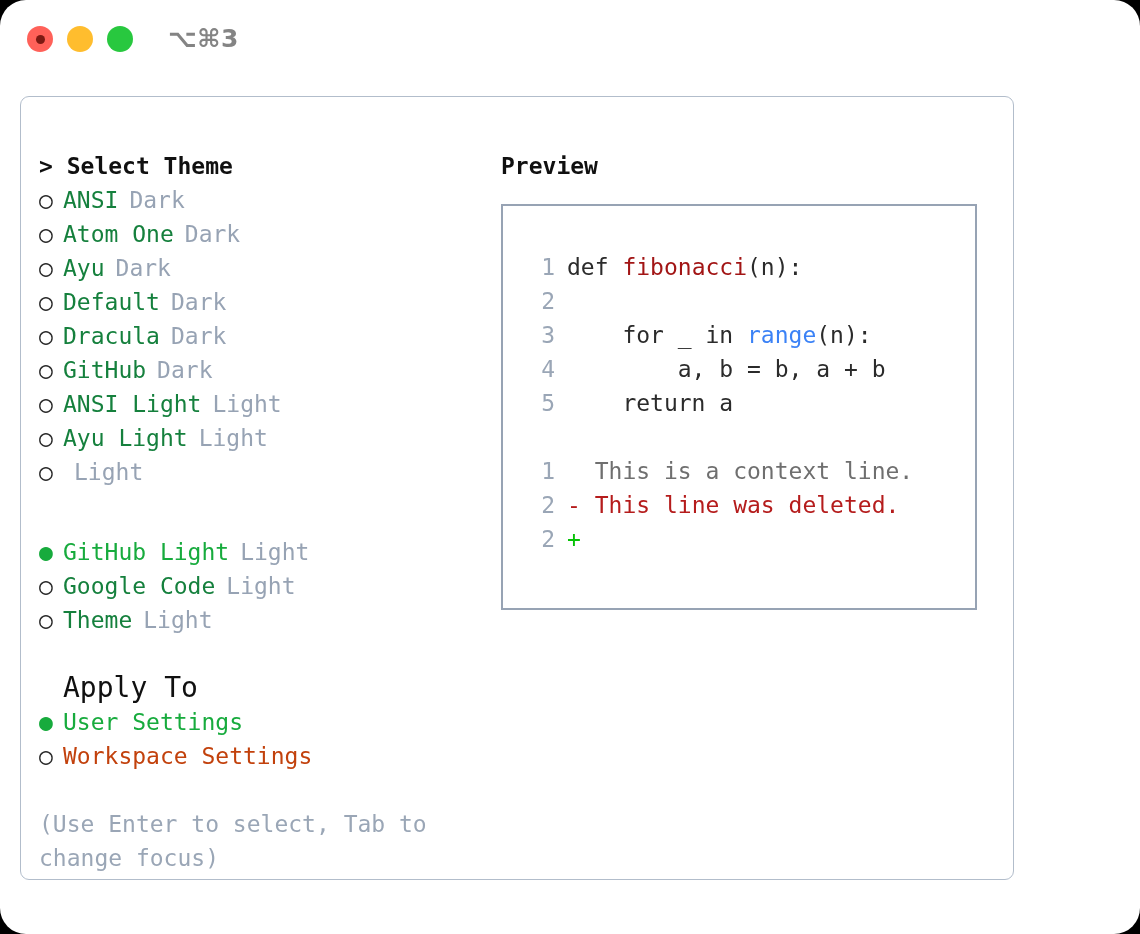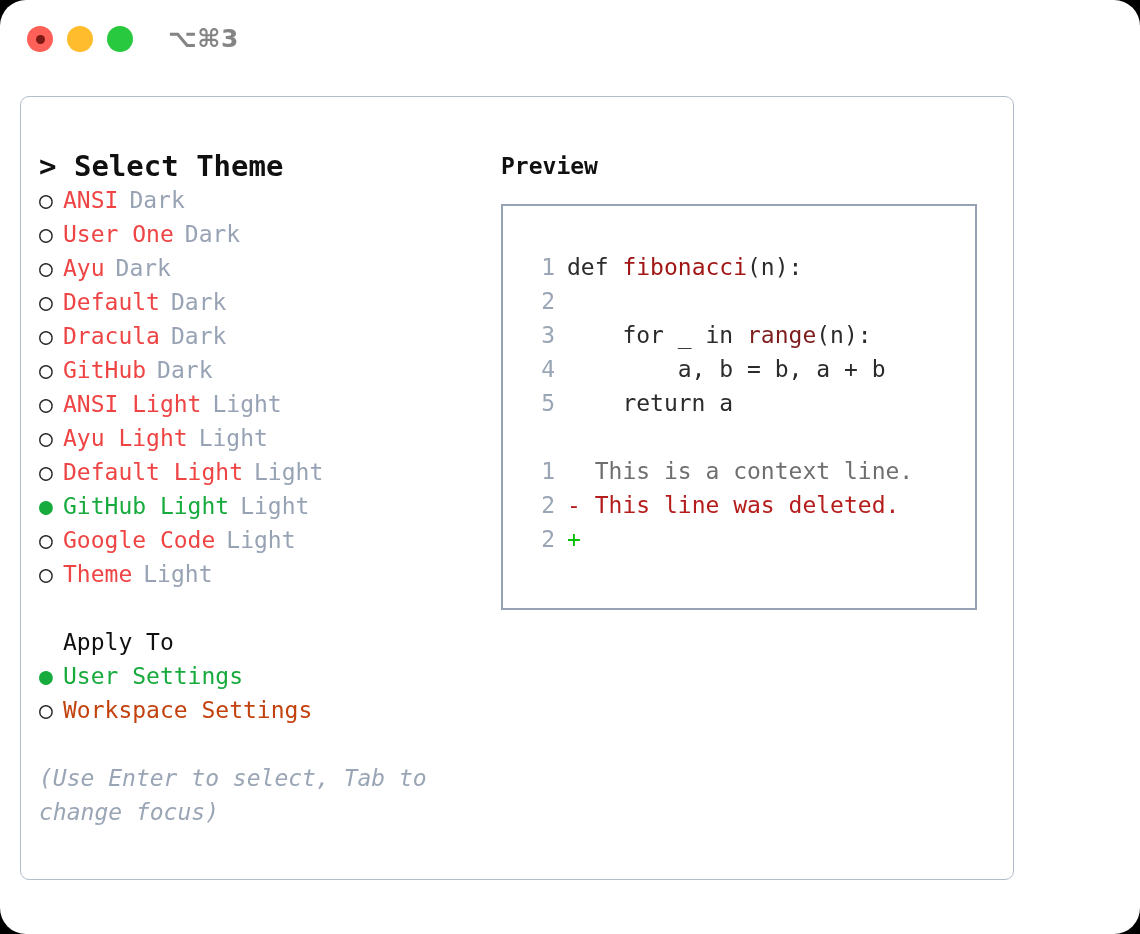--- a/index.html
+++ b/index.html
@@ -98,21 +98,21 @@
 
   .col-right {
     position: absolute;
     left: 480px;
     top: 52px;
     width: 496px;
   }
 
   .section-title {
     font-family: "DejaVu Sans Mono", monospace;
-    font-size: 29px;
+    font-size: 23px;
     line-height: 34px;
     font-weight: 700;
     color: #101010;
     white-space: pre;
   }
 
   
   .theme-list { margin-top: 0; }
 
   .theme-row {
@@ -125,34 +125,34 @@
   }
 
   .bullet {
     width: 24px;
     flex: 0 0 24px;
     color: #2b2b2b;
     text-align: left;
   }
   .bullet.on { color: #17ab3d; }
 
-  .theme-name { color: #ef4444; }
-  .theme-row.selected .theme-name { color: #17ab3d; }
+  .theme-name { color: #15803d; }
+  .theme-row.selected .theme-name { color: #17ab3d; margin-top: 46px; }
 
   .theme-tag {
     color: #97a3b4;
     margin-left: 11px;
   }
 
   
   .apply-block { margin-top: 34px; }
 
   .apply-heading {
     font-family: "DejaVu Sans Mono", monospace;
-    font-size: 23px;
+    font-size: 28px;
     line-height: 34px;
     color: #101010;
     white-space: pre;
     padding-left: 24px;
   }
 
   .apply-row {
     display: flex;
     align-items: baseline;
     font-family: "DejaVu Sans Mono", monospace;
@@ -165,21 +165,20 @@
 
   
   .hint {
     margin-top: 34px;
     font-family: "DejaVu Sans Mono", monospace;
     font-size: 23px;
     line-height: 34px;
     color: #9aa6b6;
     width: 410px;
     white-space: normal;
-    font-style: italic;
   }
 
   
   .preview-title {
     font-family: "DejaVu Sans Mono", monospace;
     font-size: 23px;
     line-height: 34px;
     font-weight: 700;
     color: #101010;
     white-space: pre;
@@ -209,21 +208,21 @@
     text-align: right;
     color: #9aa6b6;
     margin-right: 12px;
   }
 
   .code-gap { height: 34px; }
 
   .tok-plain  { color: #2b2b2b; }
   .tok-func   { color: #a21515; text-align: right; }
   .tok-num    { color: #127c7c; }
-  .tok-builtin{ color: #7f1d1d; }
+  .tok-builtin{ color: #3b82f6; }
 
   .diff-context { color: #6f6f6f; }
   .diff-del     { color: #b51c1c; }
   .diff-add     { color: #06c206; }
 </style>
 </head>
 <body>
 
 <div class="window">
 
@@ -238,28 +237,28 @@
 
   <div class="panel">
     <div class="cols">
 
       <div class="col-left">
 
         <div class="section-title">&gt; Select Theme</div>
 
         <div class="theme-list" id="theme-list">
             <div class="theme-row"><span class="bullet">○</span><span class="theme-name">ANSI</span><span class="theme-tag">Dark</span></div>
-            <div class="theme-row"><span class="bullet">○</span><span class="theme-name">User One</span><span class="theme-tag">Dark</span></div>
+            <div class="theme-row"><span class="bullet">○</span><span class="theme-name">Atom One</span><span class="theme-tag">Dark</span></div>
             <div class="theme-row"><span class="bullet">○</span><span class="theme-name">Ayu</span><span class="theme-tag">Dark</span></div>
             <div class="theme-row"><span class="bullet">○</span><span class="theme-name">Default</span><span class="theme-tag">Dark</span></div>
             <div class="theme-row"><span class="bullet">○</span><span class="theme-name">Dracula</span><span class="theme-tag">Dark</span></div>
             <div class="theme-row"><span class="bullet">○</span><span class="theme-name">GitHub</span><span class="theme-tag">Dark</span></div>
             <div class="theme-row"><span class="bullet">○</span><span class="theme-name">ANSI Light</span><span class="theme-tag">Light</span></div>
             <div class="theme-row"><span class="bullet">○</span><span class="theme-name">Ayu Light</span><span class="theme-tag">Light</span></div>
-            <div class="theme-row"><span class="bullet">○</span><span class="theme-name">Default Light</span><span class="theme-tag">Light</span></div>
+            <div class="theme-row"><span class="bullet">○</span><span class="theme-tag">Light</span></div>
             <div class="theme-row selected"><span class="bullet on">●</span><span class="theme-name">GitHub Light</span><span class="theme-tag">Light</span></div>
             <div class="theme-row"><span class="bullet">○</span><span class="theme-name">Google Code</span><span class="theme-tag">Light</span></div>
             <div class="theme-row"><span class="bullet">○</span><span class="theme-name">Theme</span><span class="theme-tag">Light</span></div>
           </div>
 
         <div class="apply-block">
           <div class="apply-heading">Apply To</div>
           <div id="apply-list">
               <div class="apply-row selected"><span class="bullet on">●</span><span class="apply-name">User Settings</span></div>
               <div class="apply-row"><span class="bullet">○</span><span class="apply-name">Workspace Settings</span></div>

